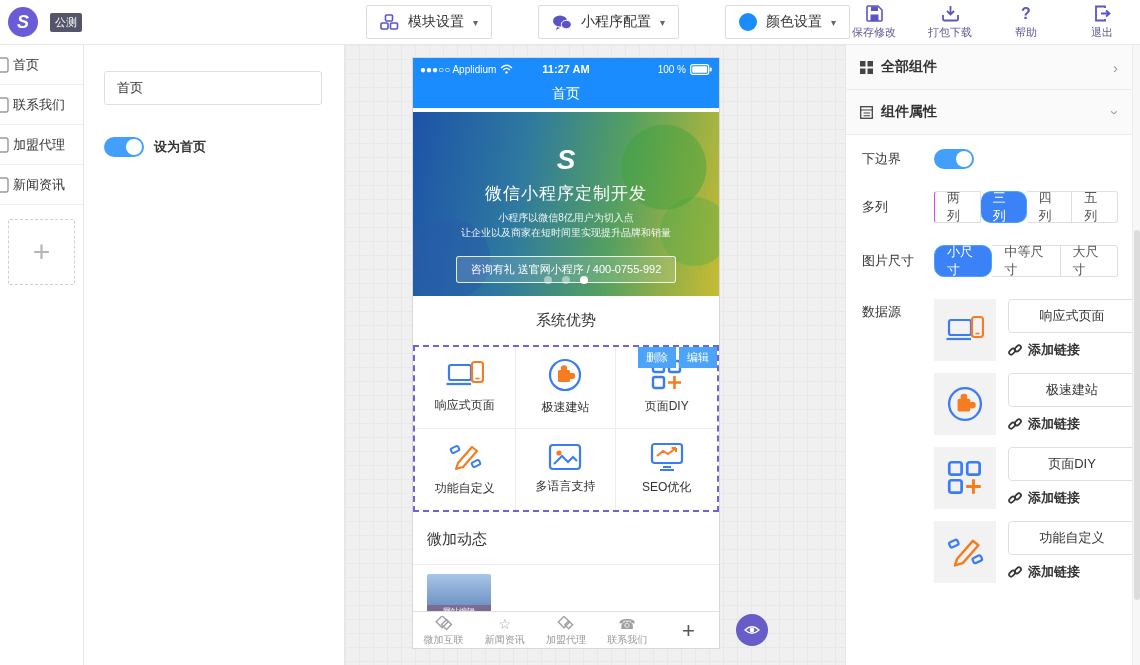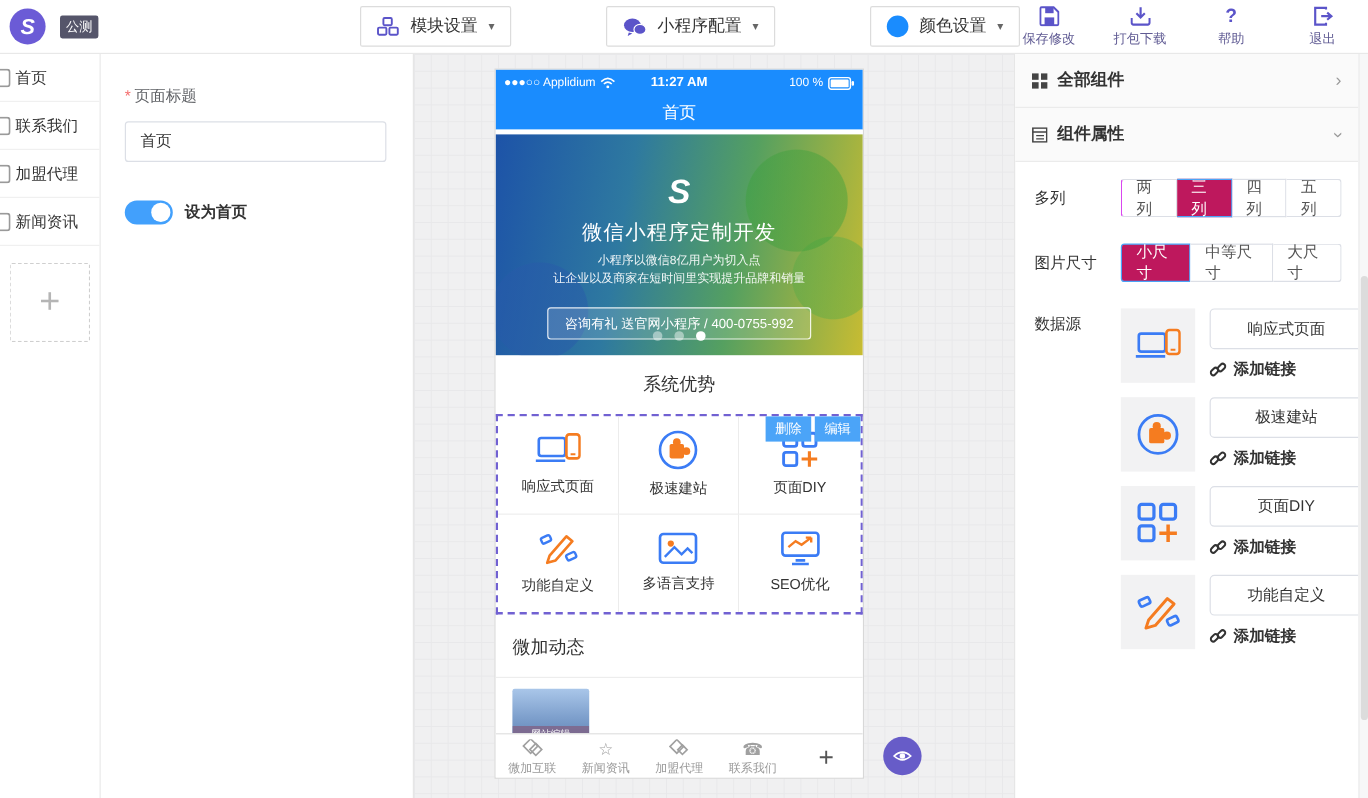--- a/index.html
+++ b/index.html
@@ -11,21 +11,21 @@
   .topbar { position:absolute; left:0; top:0; width:1140px; height:45px; background:#fff;
             border-bottom:1px solid #e8e8e8; display:flex; align-items:center; z-index:30; }
   .brand { display:flex; align-items:center; gap:8px; padding-left:8px; width:300px; flex:none; }
   .brand-logo { width:30px; height:30px; border-radius:50%; background:#6b5bd6; color:#fff;
                 display:flex; align-items:center; justify-content:center; font-size:18px; font-weight:bold; font-style:italic; }
   .brand-title { font-size:17px; white-space:nowrap; }
   .brand-title .accent { color:#7e6bdc; }
   .brand-title .main { color:#33333f; }
   .beta-badge { background:#55556a; color:#fff; font-size:11px; padding:2px 5px; border-radius:2px; margin-left:4px; }
 
-  .topbar-center { flex:1; display:flex; align-items:center; justify-content:space-between; }
+  .topbar-center { flex:1; display:flex; align-items:center; justify-content:flex-end; gap:46px; }
   .menu-btn { display:flex; align-items:center; gap:9px; height:34px; padding:0 13px;
               border:1px solid #dcdcdc; border-radius:2px; background:#fff; cursor:pointer; }
   .menu-btn .mlabel { font-size:14px; color:#333; }
   .caret { font-size:10px; color:#666; }
   .color-dot { width:18px; height:18px; border-radius:50%; background:#1a8cfe; }
 
   .topbar-right { flex:none; display:flex; align-items:flex-start; gap:28px; padding-right:14px; }
   .action-item { display:flex; flex-direction:column; align-items:center; gap:2px; cursor:pointer; width:48px; }
   .action-item .alabel { font-size:11px; color:#5f5a93; white-space:nowrap; }
   .action-ico { height:18px; display:flex; align-items:center; justify-content:center; color:#5b54c9;
@@ -126,21 +126,21 @@
   .chev { color:#999; font-size:15px; }
   .chev.down { display:inline-block; transform:rotate(90deg); }
   .insp-body { padding:14px 14px 0 16px; }
   .prop-row { display:flex; align-items:center; margin-bottom:22px; }
   .prop-label { width:72px; flex:none; font-size:13px; color:#333; }
   .seg-group { display:flex; }
   .seg-btn { height:32px; padding:0 12px; border:1px solid #dcdfe6; border-left:none; font-size:13px; color:#555;
              display:flex; align-items:center; justify-content:center; background:#fff; cursor:pointer; }
   .seg-btn:first-child { border-left:1px solid #d946ef; border-radius:3px 0 0 3px; }
   .seg-btn:last-child { border-radius:0 3px 3px 0; }
-  .seg-btn.selected { background:#be185d; border-color:#4aa3f8; color:#fff; }
+  .seg-btn.selected { background:#3b82f6; border-color:#4aa3f8; color:#fff;border-radius:10px; }
   .radius-group { display:flex; }
   .radius-cell { width:34px; height:34px; background:#fff; border:1px solid #ebebeb; border-left:none;
                  display:flex; align-items:center; justify-content:center; cursor:pointer; }
   .radius-cell:first-child { border:2px solid #4aa3f8; }
   .radius-shape { width:20px; height:20px; background:#cacaca; }
   .radius-cell:first-child .radius-shape { background:#fff; }
   .r1{border-radius:0;} .r2{border-radius:3px;} .r3{border-radius:6px;} .r4{border-radius:50%;}
 
   .ds-row { display:flex; align-items:flex-start; margin-bottom:14px; }
   .ds-list { display:flex; flex-direction:column; gap:12px; }
@@ -255,23 +255,20 @@
     <div class="page-item">
       <svg width="14" height="16" viewBox="0 0 14 16">
           <rect x="1" y="1" width="12" height="14" rx="2" fill="none" stroke="#9a9a9a" stroke-width="1.4"></rect>
         </svg>
       <span>新闻资讯</span>
     </div>
     <div class="add-page">+</div>
   </div>
 
   <div class="settingscol">
-    <div class="field-label">
-      <span class="req">*</span><span>页面标题</span>
-    </div>
     <input class="text-input" type="text" value="首页" style="">
     <div class="toggle-row">
       <div class="toggle">
           <div class="knob"></div>
         </div>
       <span class="toggle-label">设为首页</span>
     </div>
   </div>
 
   <div class="canvas"></div>
@@ -449,20 +446,26 @@
         <svg width="13" height="13" viewBox="0 0 13 13">
             <rect x="0.7" y="0.7" width="11.6" height="11.6" fill="none" stroke="#444" stroke-width="1.3"></rect>
             <path d="M0.7 4 H12.3 M3.5 7 H10 M3.5 9.7 H10" stroke="#444" stroke-width="1.1"></path>
           </svg>
       </span>
       <span class="htitle">组件属性</span>
       <span class="chev down">›</span>
     </div>
 
     <div class="insp-body">
+      <div class="prop-row">
+        <span class="prop-label">下边界</span>
+        <div class="toggle">
+            <div class="knob"></div>
+          </div>
+      </div>
 
       <div class="prop-row">
         <span class="prop-label">多列</span>
         <div class="seg-group">
           <span class="seg-btn">两列</span>
           <span class="seg-btn selected">三列</span>
           <span class="seg-btn">四列</span>
           <span class="seg-btn">五列</span>
         </div>
       </div>

